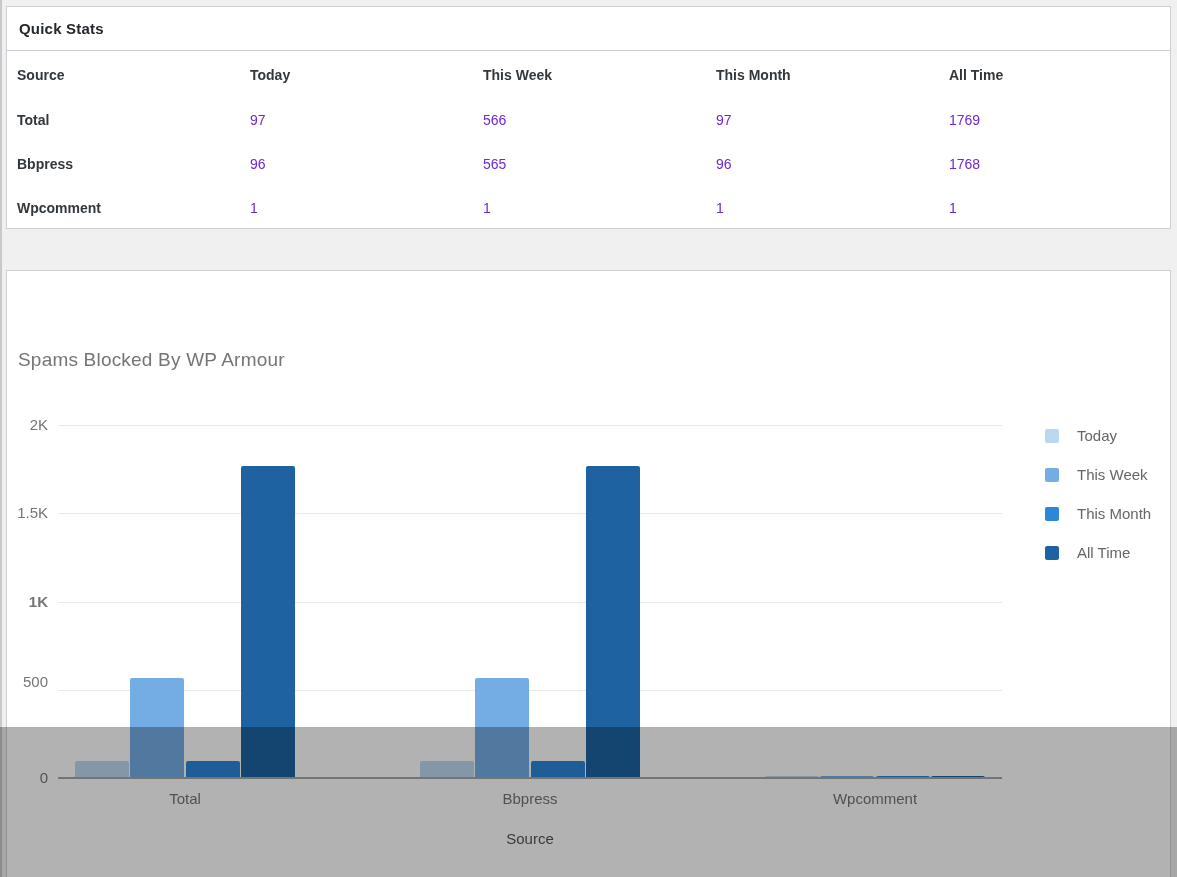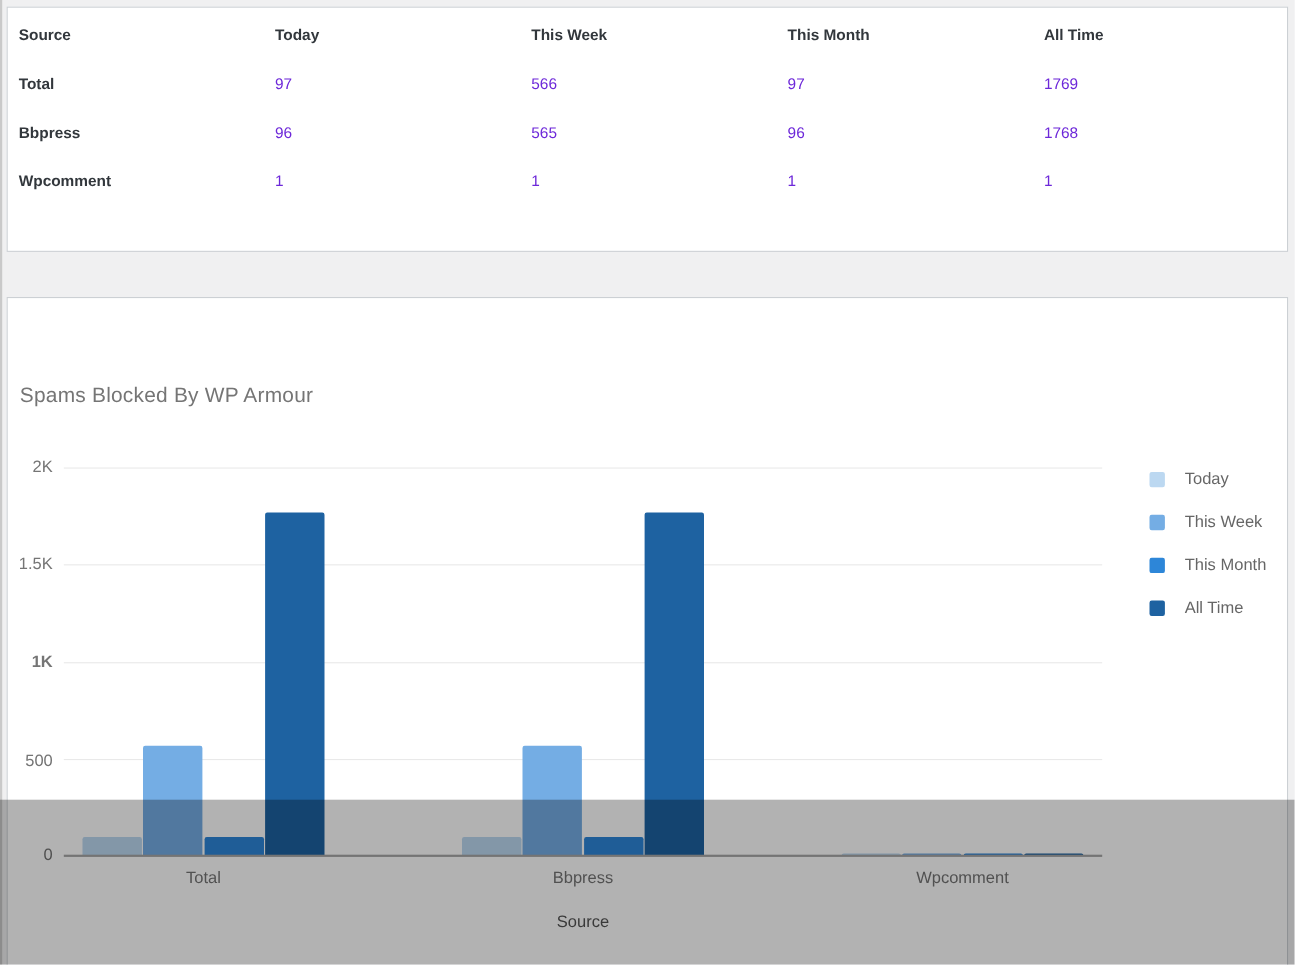--- a/index.html
+++ b/index.html
@@ -68,20 +68,23 @@
     background: rgba(0, 0, 0, 0.3); z-index: 50;
   }
 </style>
 </head>
 <body>
 
 <div class="page">
   <div class="left-edge"></div>
 
   <section class="panel panel-quick-stats">
+    <div class="panel-header">
+      <h2>Quick Stats</h2>
+    </div>
     <table class="stats">
       <colgroup>
           <col>
           <col>
           <col>
           <col>
           <col>
         </colgroup>
       <thead>
         <tr>
@@ -117,21 +120,21 @@
       </tbody>
     </table>
   </section>
 
   <section class="panel panel-visualization">
     <div class="chart" id="chart">
       <div class="chart-title">Spams Blocked By WP Armour</div>
 
     <div class="y-tick" style="left: 0px; top: 452px;">0</div>
         <div class="gridline" style="left: 51px; width: 944px; top: 372.75px;"></div>
-        <div class="y-tick" style="left: 0px; top: 366px;">500</div>
+        <div class="y-tick" style="left: 0px; top: 356px;">500</div>
         <div class="gridline" style="left: 51px; width: 944px; top: 284.5px;"></div>
         <div class="y-tick" style="left: 0px; top: 275.5px; font-weight: bold;">1K</div>
         <div class="gridline" style="left: 51px; width: 944px; top: 196.25px;"></div>
         <div class="y-tick" style="left: 0px; top: 187.25px;">1.5K</div>
         <div class="gridline" style="left: 51px; width: 944px; top: 108px;"></div>
         <div class="y-tick" style="left: 0px; top: 99px;">2K</div>
         <div class="bar" title="Today — Total: 97" style="left: 67.75px; width: 54px; top: 443.88px; height: 17.1205px; background: rgb(188, 216, 241);"></div>
         <div class="bar" title="This Week — Total: 566" style="left: 123.25px; width: 54px; top: 361.101px; height: 99.899px; background: rgb(116, 173, 228);"></div>
         <div class="bar" title="This Month — Total: 97" style="left: 178.75px; width: 54px; top: 443.88px; height: 17.1205px; background: rgb(45, 134, 216);"></div>
         <div class="bar" title="All Time — Total: 1769" style="left: 234.25px; width: 54px; top: 148.772px; height: 312.228px; background: rgb(30, 98, 161);"></div>

